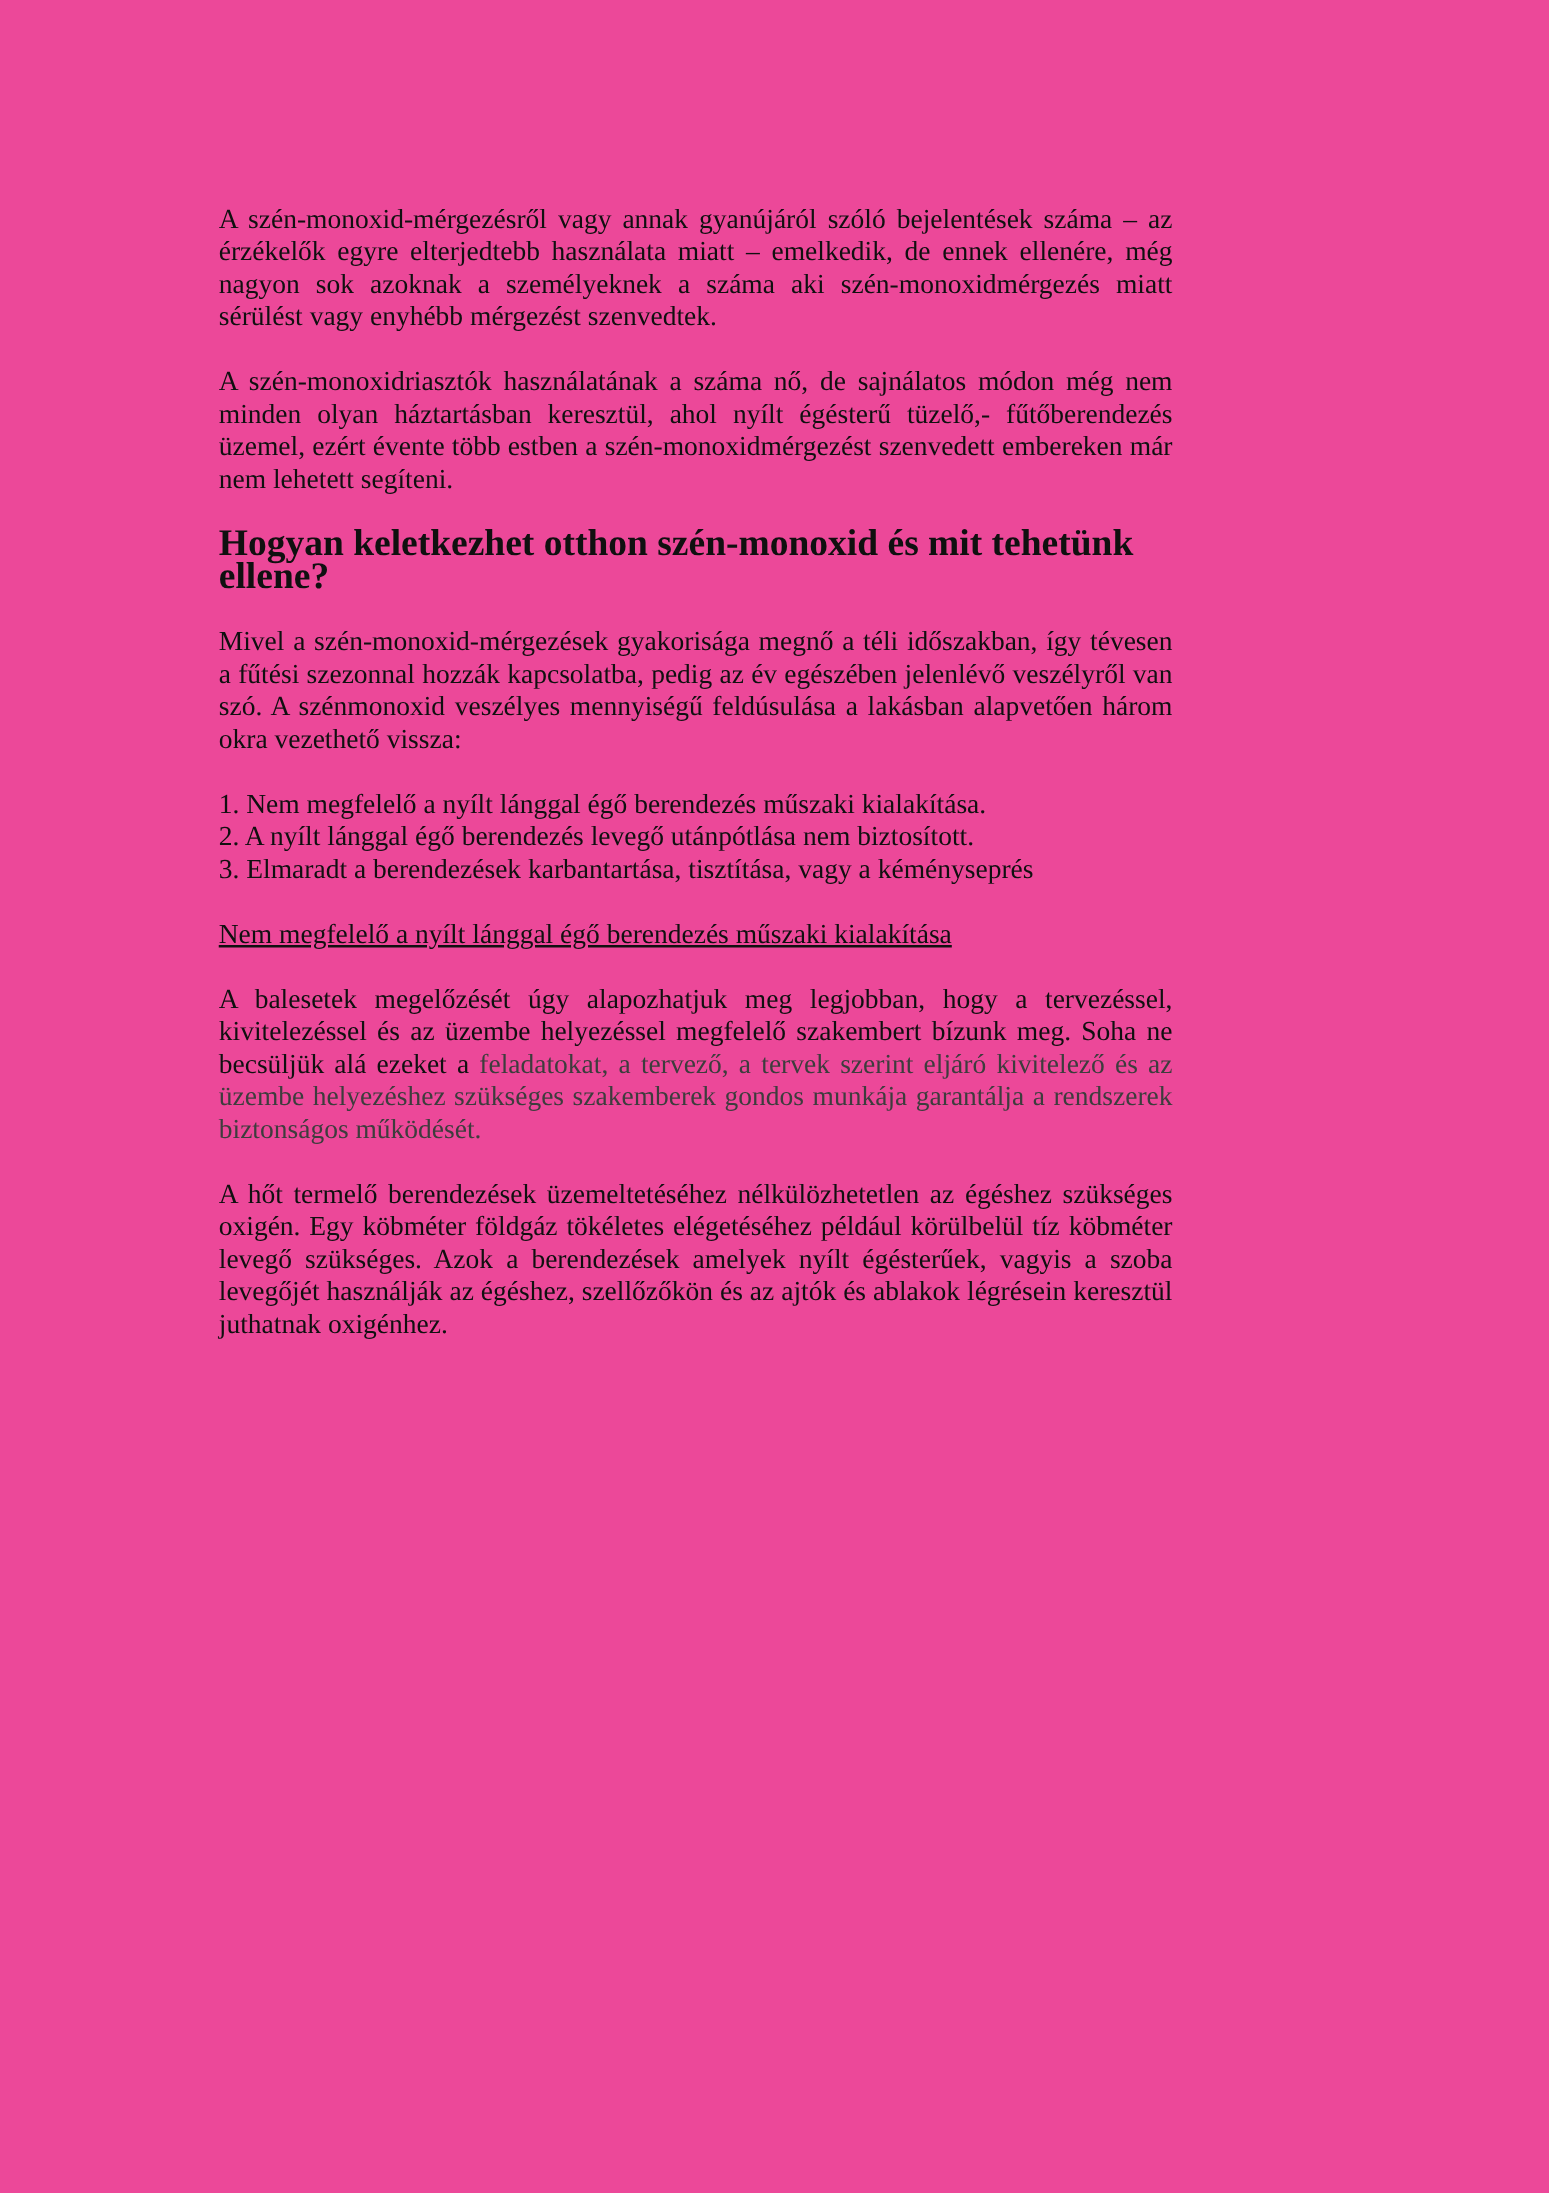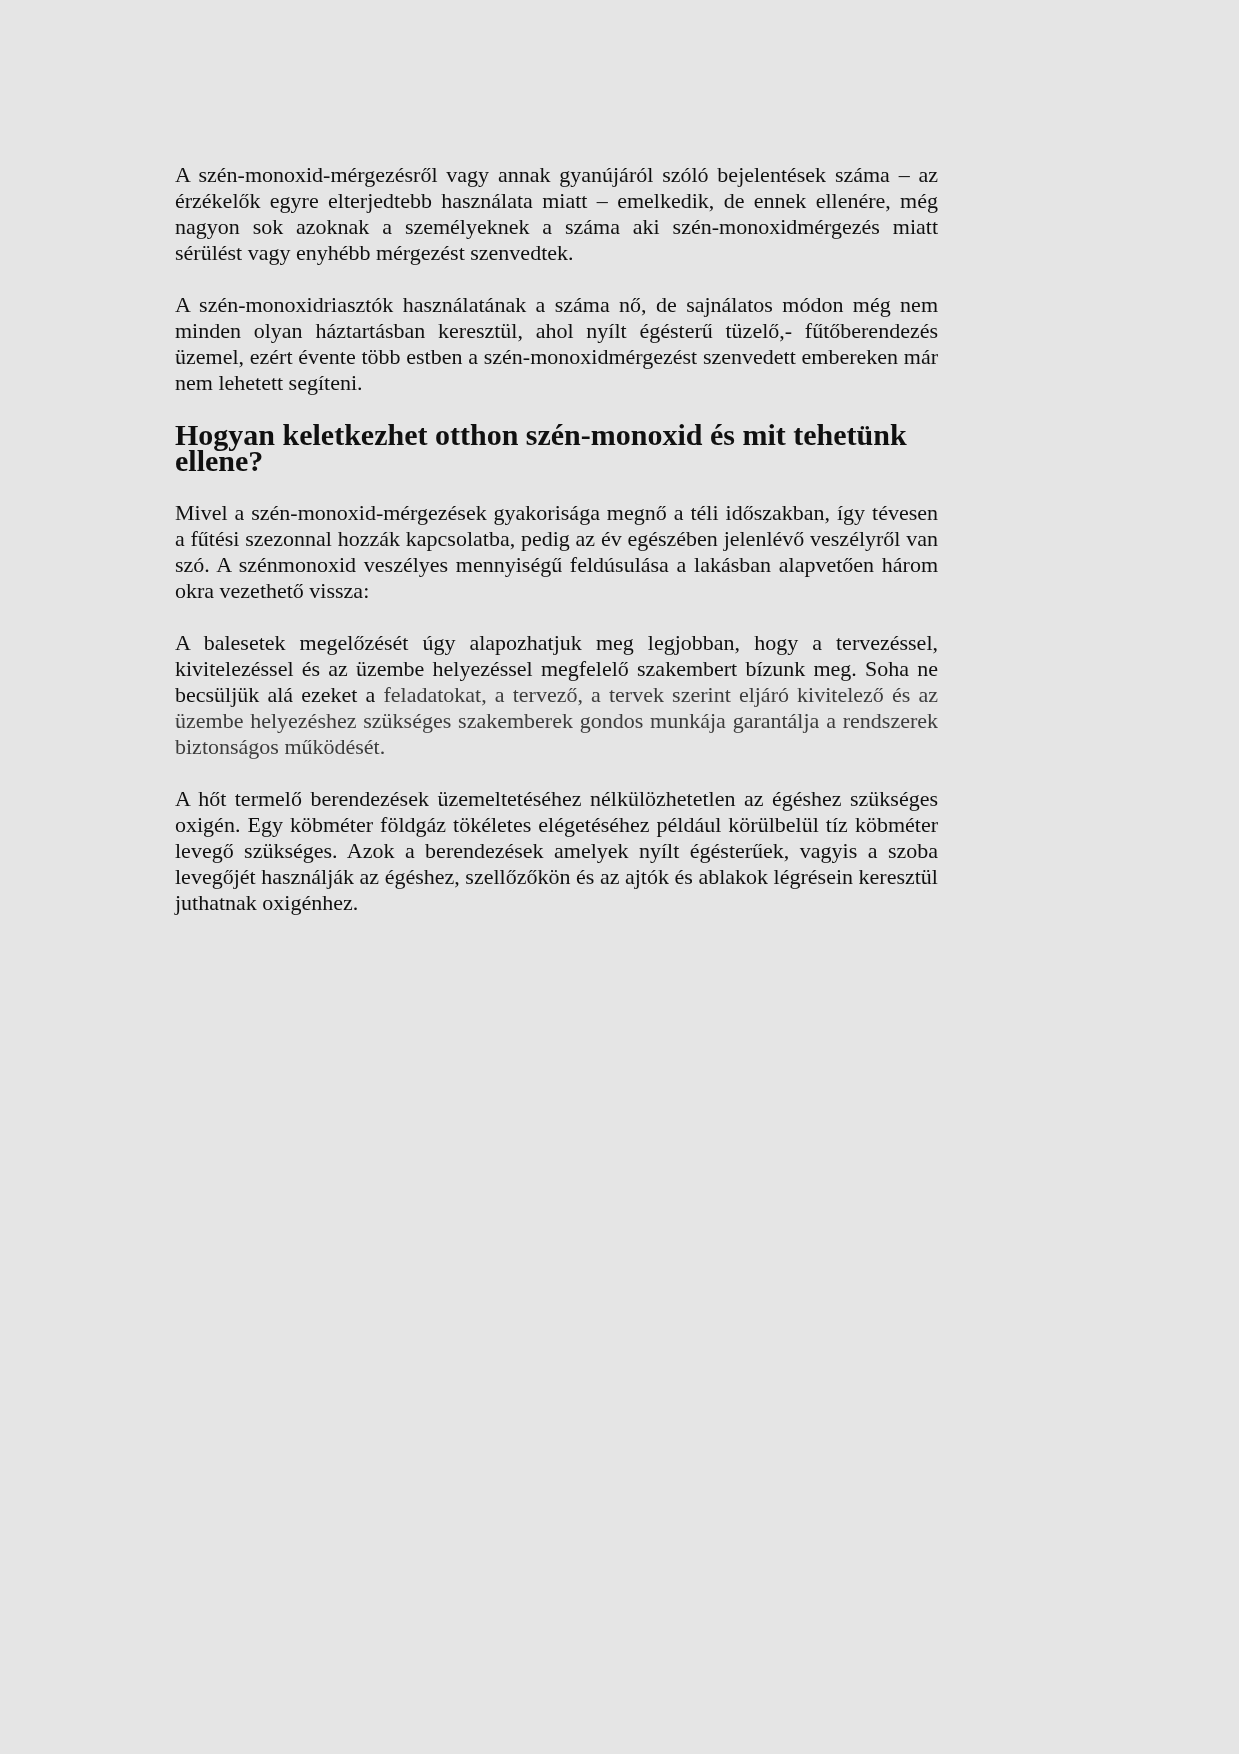--- a/index.html
+++ b/index.html
@@ -4,21 +4,21 @@
 <style>
   html, body {
     margin: 0;
     padding: 0;
     background: #ffffff;
   }
   .page {
     position: relative;
     width: 1239px;
     height: 1754px;
-    background: #e5e5e5;
+    background: #ec4899;
     overflow: hidden;
     font-family: "Liberation Serif", serif;
     color: #101010;
   }
   .content {
     position: absolute;
     left: 175px;
     top: 162px;
     width: 763px;
     font-size: 22px;
@@ -63,21 +63,27 @@
   <div class="content">
 
     <p class="para">A szén-monoxid-mérgezésről vagy annak gyanújáról szóló bejelentések száma – az érzékelők egyre elterjedtebb használata miatt – emelkedik, de ennek ellenére, még nagyon sok azoknak a személyeknek a száma aki szén-monoxidmérgezés miatt sérülést vagy enyhébb mérgezést szenvedtek.</p>
 
     <p class="para">A szén-monoxidriasztók használatának a száma nő, de sajnálatos módon még nem minden olyan háztartásban keresztül, ahol nyílt égésterű tüzelő,- fűtőberendezés üzemel, ezért évente több estben a szén-monoxidmérgezést szenvedett embereken már nem lehetett segíteni.</p>
 
     <h2 class="heading-bold">Hogyan keletkezhet otthon szén-monoxid és mit tehetünk ellene?</h2>
 
     <p class="para">Mivel a szén-monoxid-mérgezések gyakorisága megnő a téli időszakban, így tévesen a fűtési szezonnal hozzák kapcsolatba, pedig az év egészében jelenlévő veszélyről van szó. A szénmonoxid veszélyes mennyiségű feldúsulása a lakásban alapvetően három okra vezethető vissza:</p>
 
+    <div class="list">
+      <div class="list-item">1. Nem megfelelő a nyílt lánggal égő berendezés műszaki kialakítása.</div>
+      <div class="list-item">2. A nyílt lánggal égő berendezés levegő utánpótlása nem biztosított.</div>
+      <div class="list-item">3. Elmaradt a berendezések karbantartása, tisztítása, vagy a kéményseprés</div>
+    </div>
 
+    <h3 class="subheading">Nem megfelelő a nyílt lánggal égő berendezés műszaki kialakítása</h3>
 
     <p class="para"><span>A balesetek megelőzését úgy alapozhatjuk meg legjobban, hogy a tervezéssel, kivitelezéssel és az üzembe helyezéssel megfelelő szakembert bízunk meg. Soha ne becsüljük alá ezeket a </span><span class="muted">feladatokat, a tervező, a tervek szerint eljáró kivitelező és az üzembe helyezéshez szükséges szakemberek gondos munkája garantálja a rendszerek biztonságos működését.</span></p>
 
 
     <p class="para">A hőt termelő berendezések üzemeltetéséhez nélkülözhetetlen az égéshez szükséges oxigén. Egy köbméter földgáz tökéletes elégetéséhez például körülbelül tíz köbméter levegő szükséges. Azok a berendezések amelyek nyílt égésterűek, vagyis a szoba levegőjét használják az égéshez, szellőzőkön és az ajtók és ablakok légrésein keresztül juthatnak oxigénhez.</p>
 
   </div>
 </div>
 
 </body></html>

